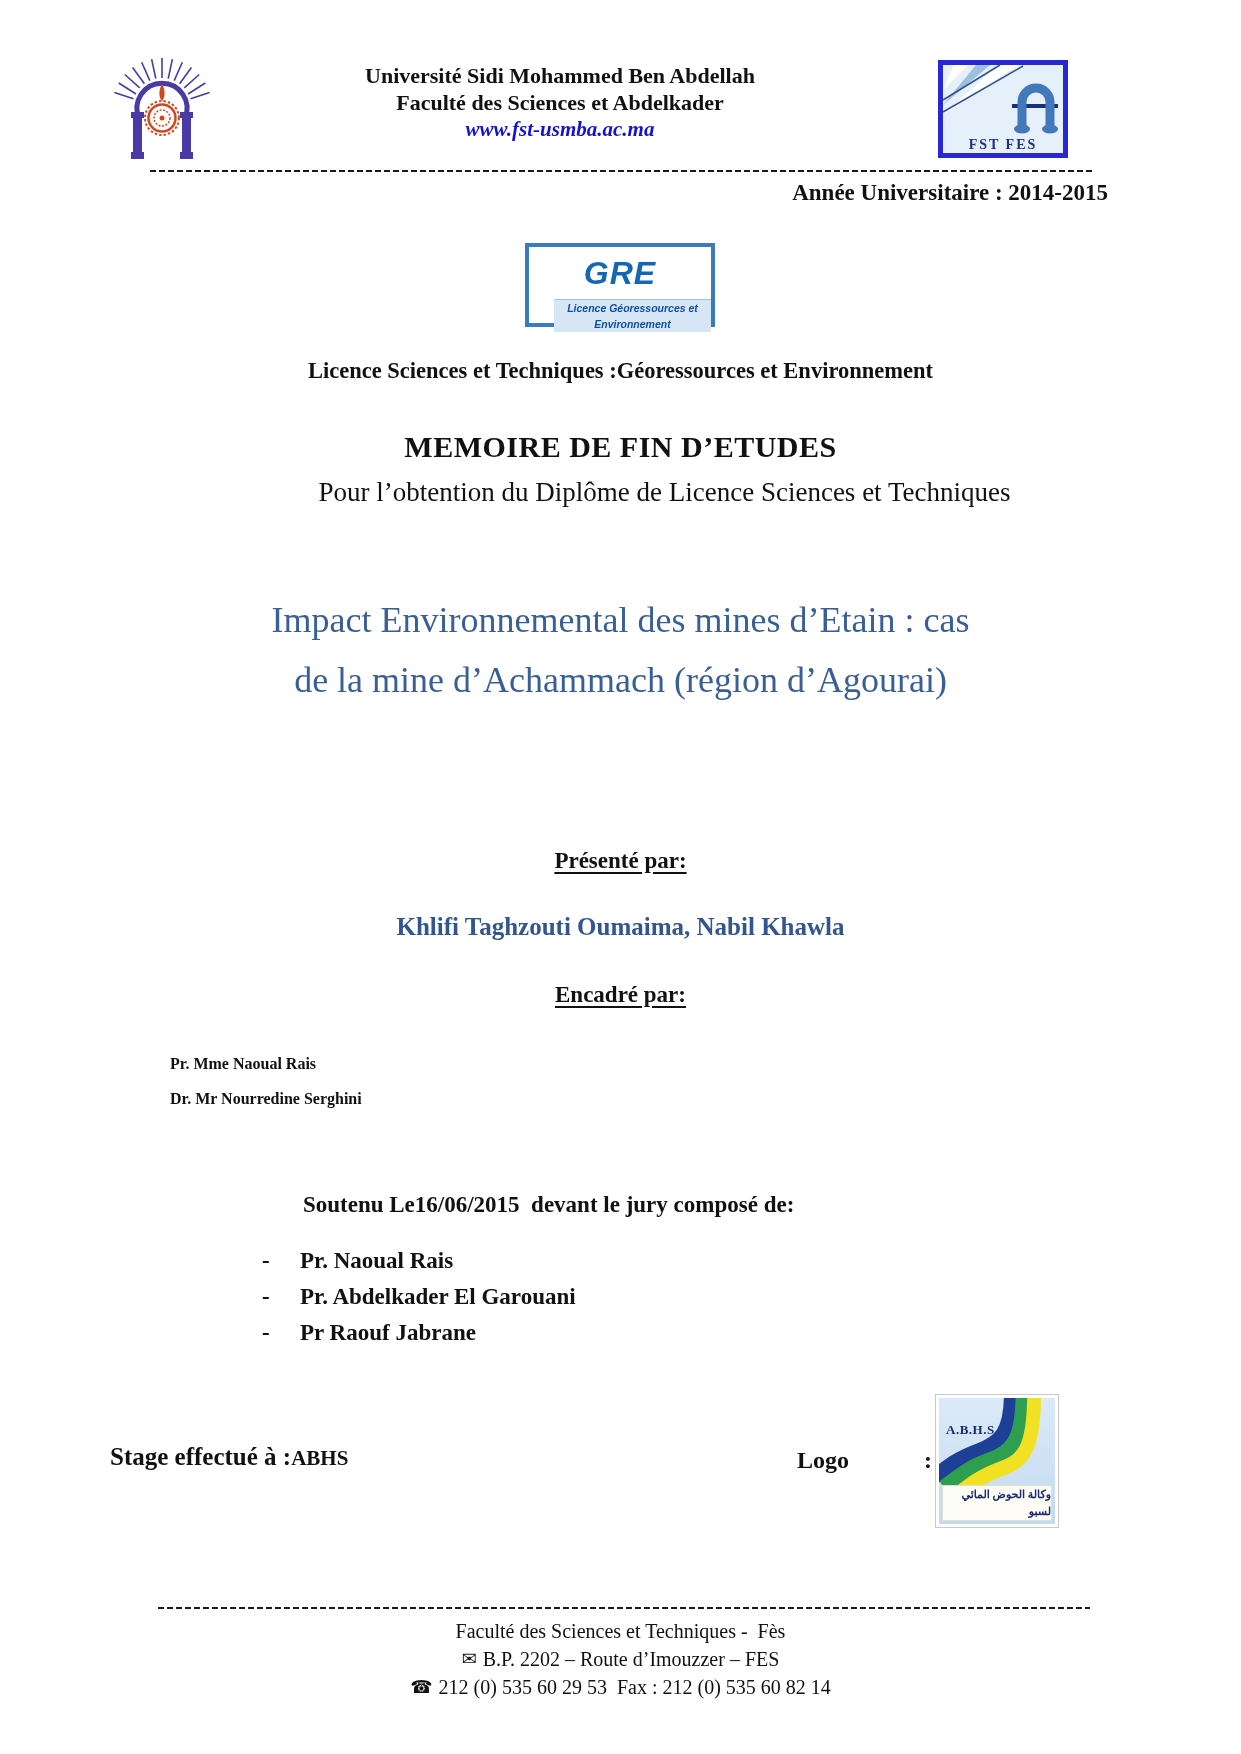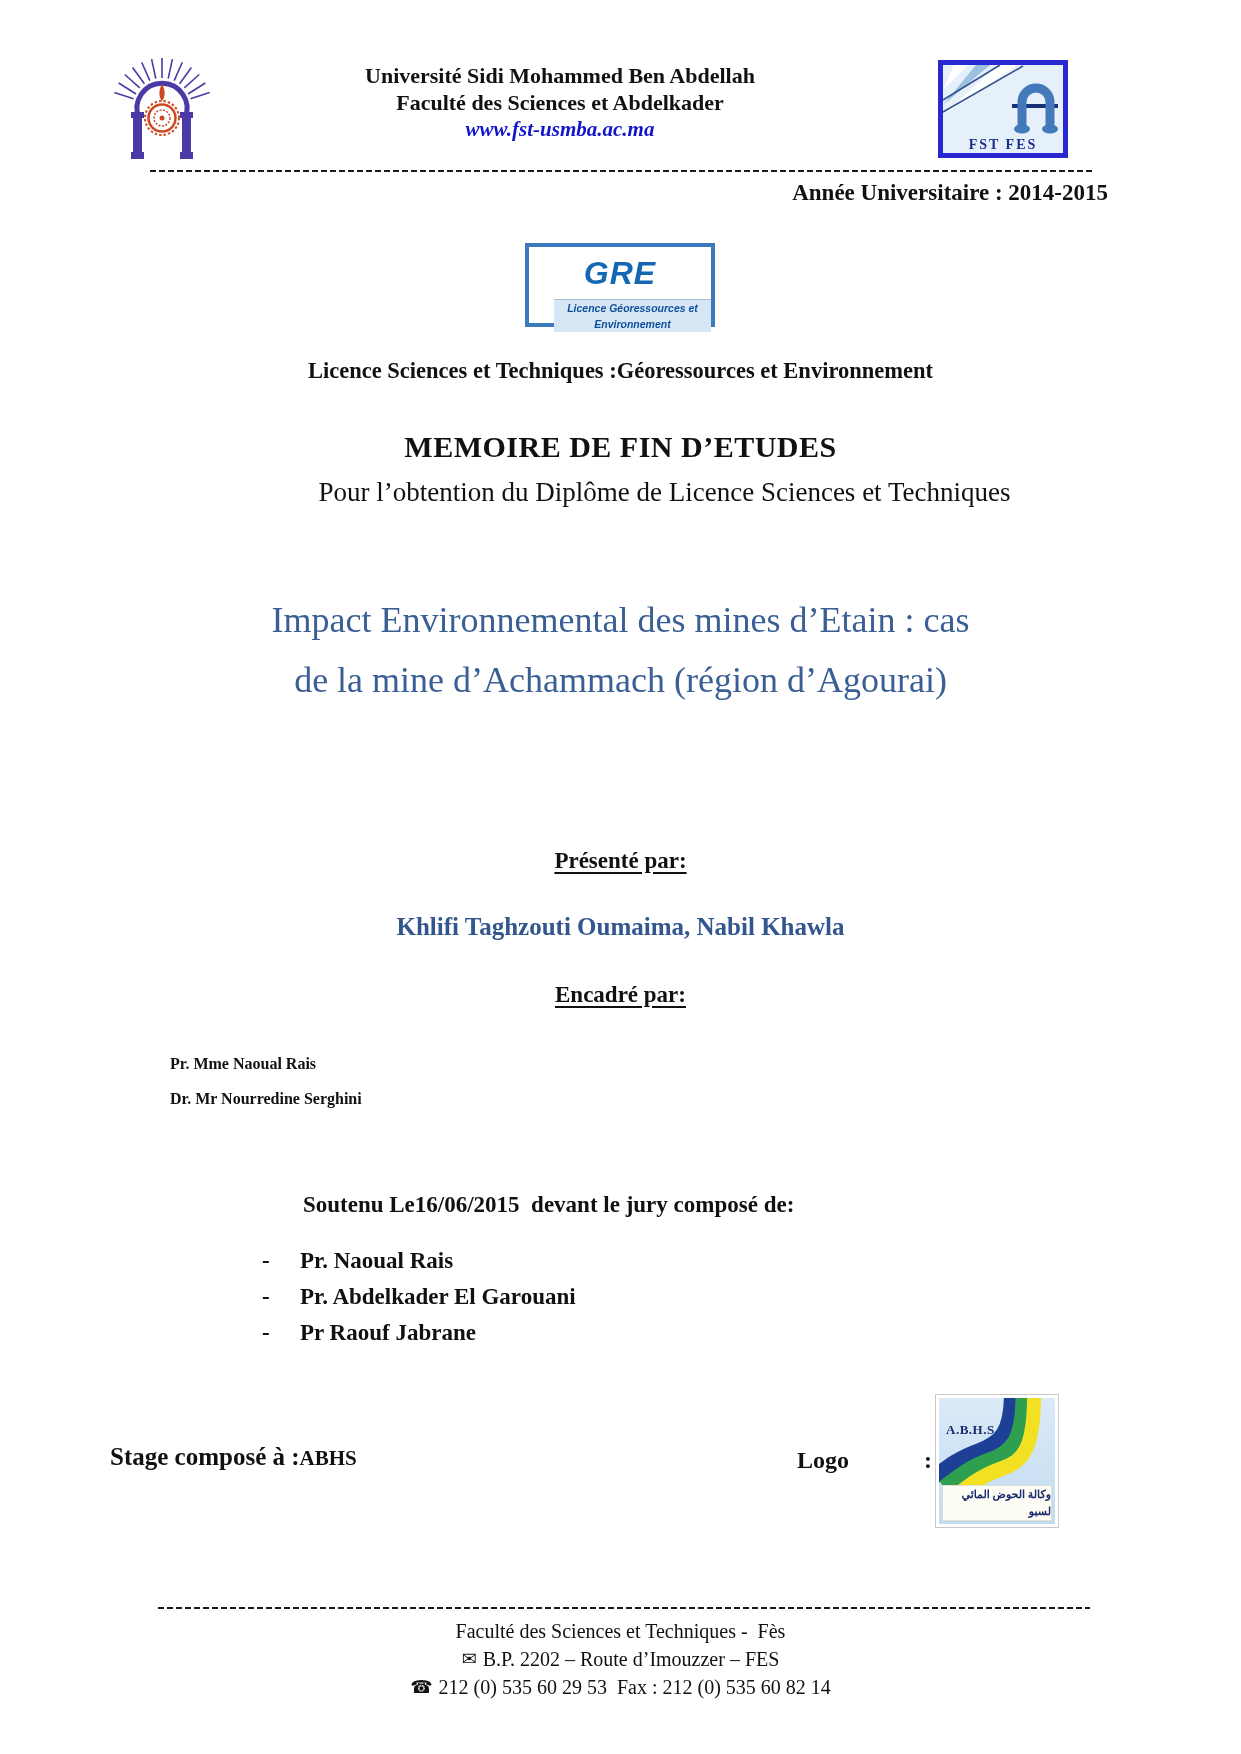--- a/index.html
+++ b/index.html
@@ -171,21 +171,21 @@
       <span class="jury-dash">-</span>
       <span>Pr. Abdelkader El Garouani</span>
     </div>
     <div class="jury-row">
       <span class="jury-dash">-</span>
       <span>Pr Raouf Jabrane</span>
     </div>
   </div>
 
   <div class="abs stage">
-    <span class="stage-label">Stage composé à :</span><span class="stage-org">ABHS</span>
+    <span class="stage-label">Stage effectué à :</span><span class="stage-org">ABHS</span>
   </div>
   <div class="abs logo-label">Logo</div>
   <div class="abs logo-colon">:</div>
 
   <div class="abs abhs">
     <div class="abhs-inner">
       <svg class="abhs-curve" viewBox="0 0 100 100" preserveAspectRatio="none">
         <path d="M 62,-4 C 62,28 52,36 34,42 C 16,48 8,54 -6,64" fill="none" stroke="#1e3f96" stroke-width="12"></path>
         <path d="M 72,-4 C 72,35 62,43 44,49 C 26,55 18,61 4,71" fill="none" stroke="#2e9e4f" stroke-width="12"></path>
         <path d="M 82,-4 C 82,42 72,50 54,56 C 36,62 28,68 14,78" fill="none" stroke="#f2e123" stroke-width="12"></path>

